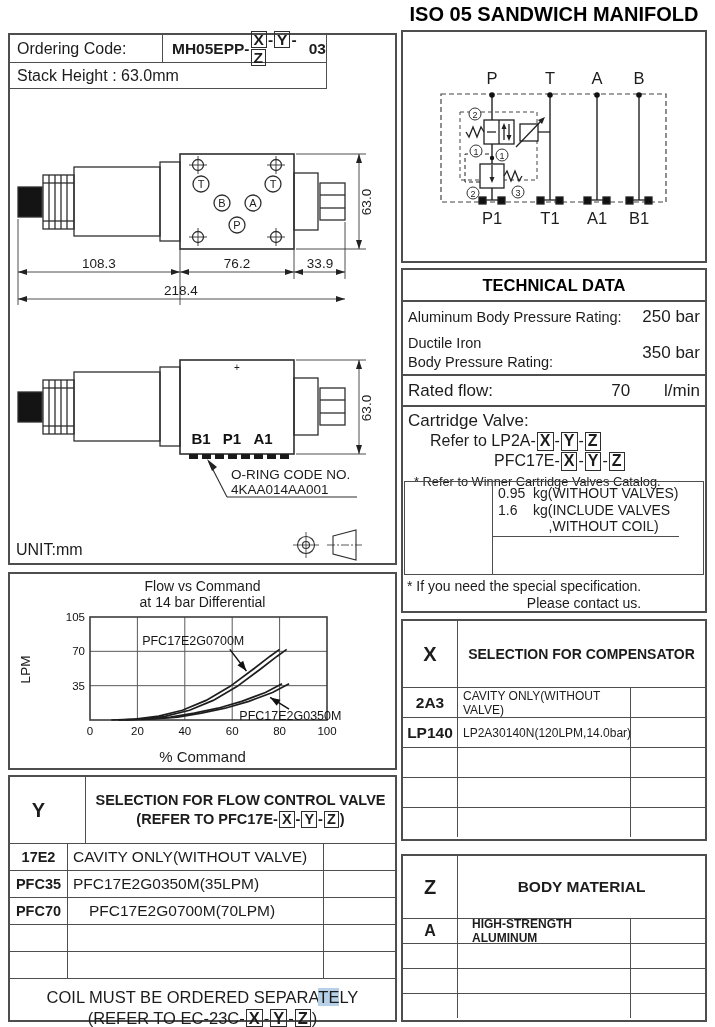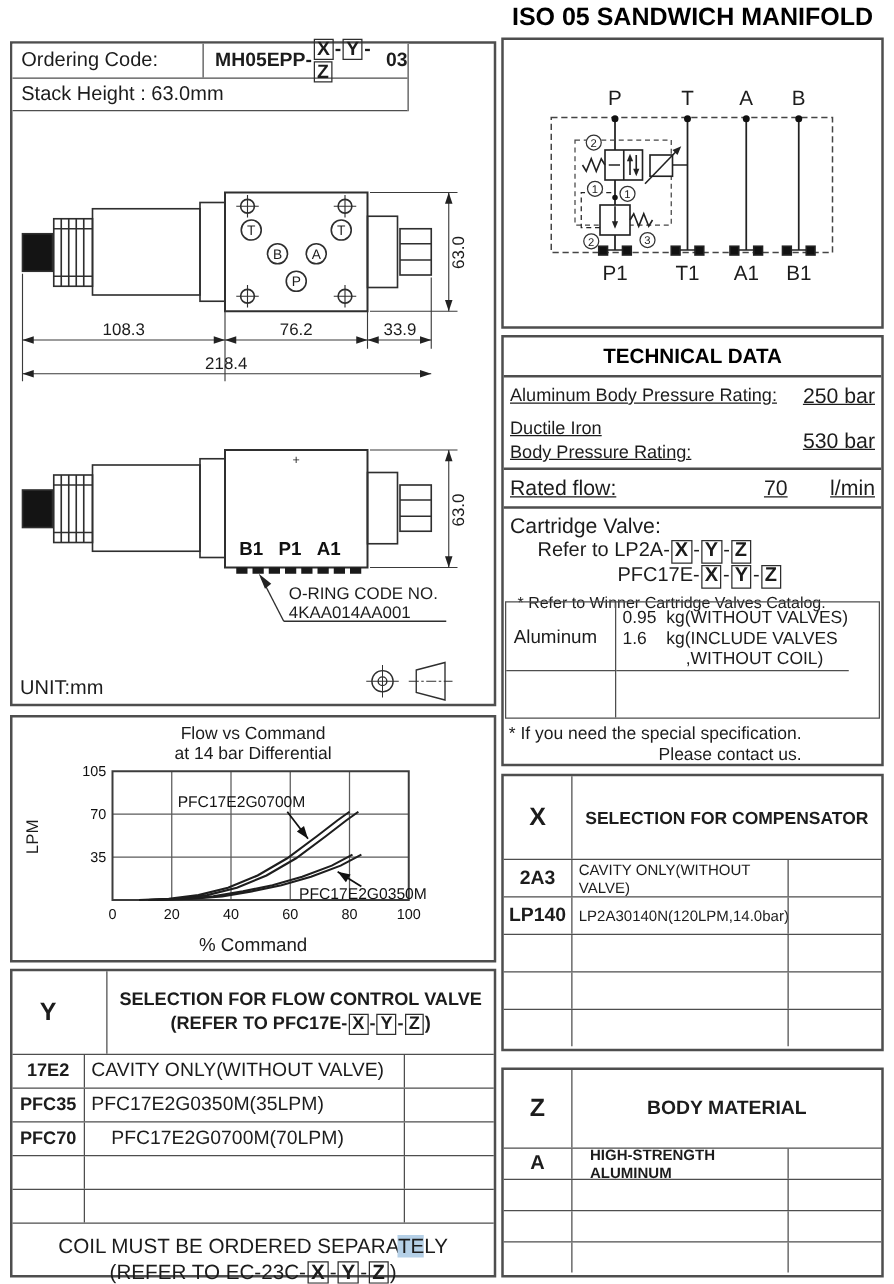--- a/index.html
+++ b/index.html
@@ -25,21 +25,21 @@
       align-items:center;padding-left:9px;font-weight:bold;font-size:15.5px;box-sizing:border-box;}
   .stackcell{padding-left:7px;font-size:16px;}
   
   .trow{display:flex;border-top:1.5px solid #4e4e4e;align-items:center;box-sizing:border-box;}
   .trow.first{border-top:none;}
   .tc{height:100%;display:flex;align-items:center;justify-content:center;box-sizing:border-box;}
   .tcl{border-left:1.5px solid #4e4e4e;}
   .keycell{font-weight:bold;}
   .td-head{height:30px;display:flex;align-items:center;justify-content:center;
       font-weight:bold;font-size:16.5px;border-bottom:2px solid #4e4e4e;color:#000;}
-  .td-line{display:flex;align-items:center;padding:0 5px;box-sizing:border-box;text-decoration:underline;}
+  .td-line{display:flex;align-items:center;padding:0 5px;box-sizing:border-box;}
   .td-val{margin-left:auto;font-size:17px;}
   .cartline{font-size:16px;line-height:1.25;}
   .wtbl{position:absolute;left:1px;right:1px;border:1.5px solid #4e4e4e;box-sizing:border-box;}
   .note-sm{font-size:14px;line-height:1.2;}
   .pre{white-space:pre;}
 </style>
 </head>
 <body>
 
 <div id="page-title" class="abs">ISO 05 SANDWICH MANIFOLD</div>
@@ -359,36 +359,35 @@
   <div class="td-head">TECHNICAL DATA</div>
   <div class="td-line" style="height:30px;font-size:14.5px;">
     <span>Aluminum Body Pressure Rating:</span>
     <span class="td-val">250 bar</span>
   </div>
   <div class="td-line" style="height:44px;font-size:14.5px;border-bottom:2px solid #4e4e4e;justify-content:space-between;">
     <span style="line-height:1.3;">
       <span>Ductile Iron</span><br>
       <span>Body Pressure Rating:</span>
     </span>
-    <span class="td-val">530 bar</span>
+    <span class="td-val">350 bar</span>
   </div>
   <div class="td-line" style="height:31px;font-size:17px;border-bottom:2px solid #4e4e4e;">
     <span>Rated flow:</span>
     <span class="td-val" style="margin-right:34px;">70</span>
     <span style="font-size:17px;">l/min</span>
   </div>
   <div style="height:74px;padding:3px 5px 0;box-sizing:border-box;">
     <div class="cartline" style="font-size:17px;">Cartridge Valve:</div>
     <div class="cartline" style="padding-left:22px;"><span>Refer to LP2A-</span><span><span class="bx">X</span>-<span class="bx">Y</span>-<span class="bx">Z</span></span></div>
     <div class="cartline" style="padding-left:86px;"><span>PFC17E-</span><span><span class="bx">X</span>-<span class="bx">Y</span>-<span class="bx">Z</span></span></div>
     <div style="font-size:12.8px;padding-left:6px;margin-top:3px;">* Refer to Winner Cartridge Valves Catalog.</div>
   </div>
   <div class="wtbl" style="top:211px;height:94px;display:flex;">
     <div style="width:88px;border-right:1.5px solid #4e4e4e;display:flex;flex-direction:column;box-sizing:border-box;">
-      <div style="height:55px;border-bottom:1.5px solid #4e4e4e;display:flex;align-items:center;padding-left:6px;font-size:15px;box-sizing:border-box;">Aluminum</div>
       <div style="flex:1;"></div>
     </div>
     <div style="flex:1;display:flex;flex-direction:row;">
       <div style="height:55px;border-bottom:1.5px solid #4e4e4e;padding:3px 0 0 5px;font-size:14px;line-height:1.18;box-sizing:border-box;">
         <div class="pre">0.95  kg(WITHOUT VALVES)</div>
         <div class="pre">1.6    kg(INCLUDE VALVES</div>
         <div class="pre">             ,WITHOUT COIL)</div>
       </div>
       <div style="flex:1;"></div>
     </div>

